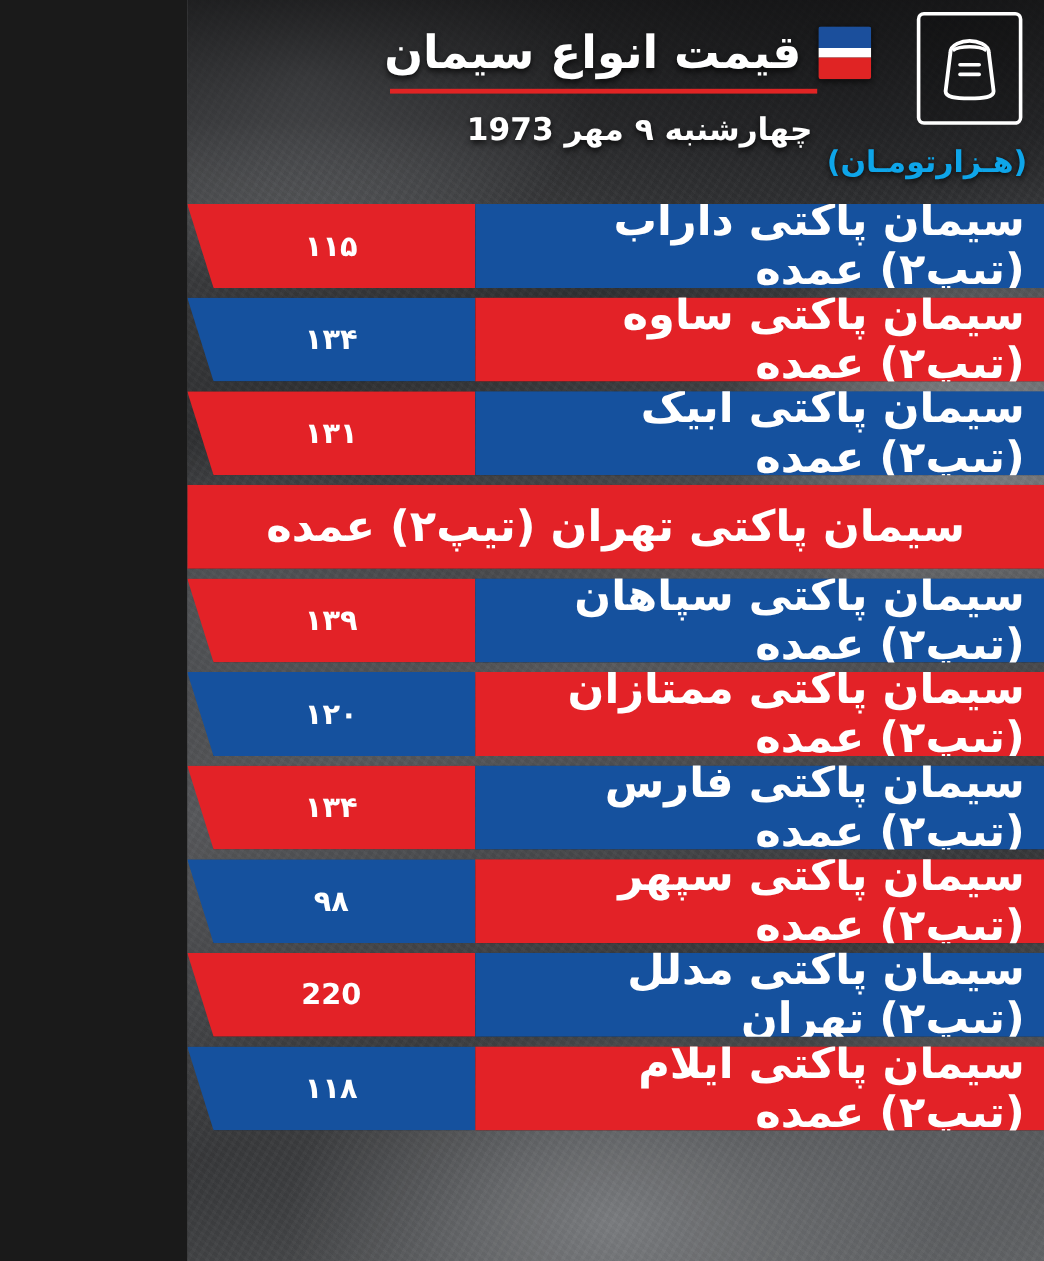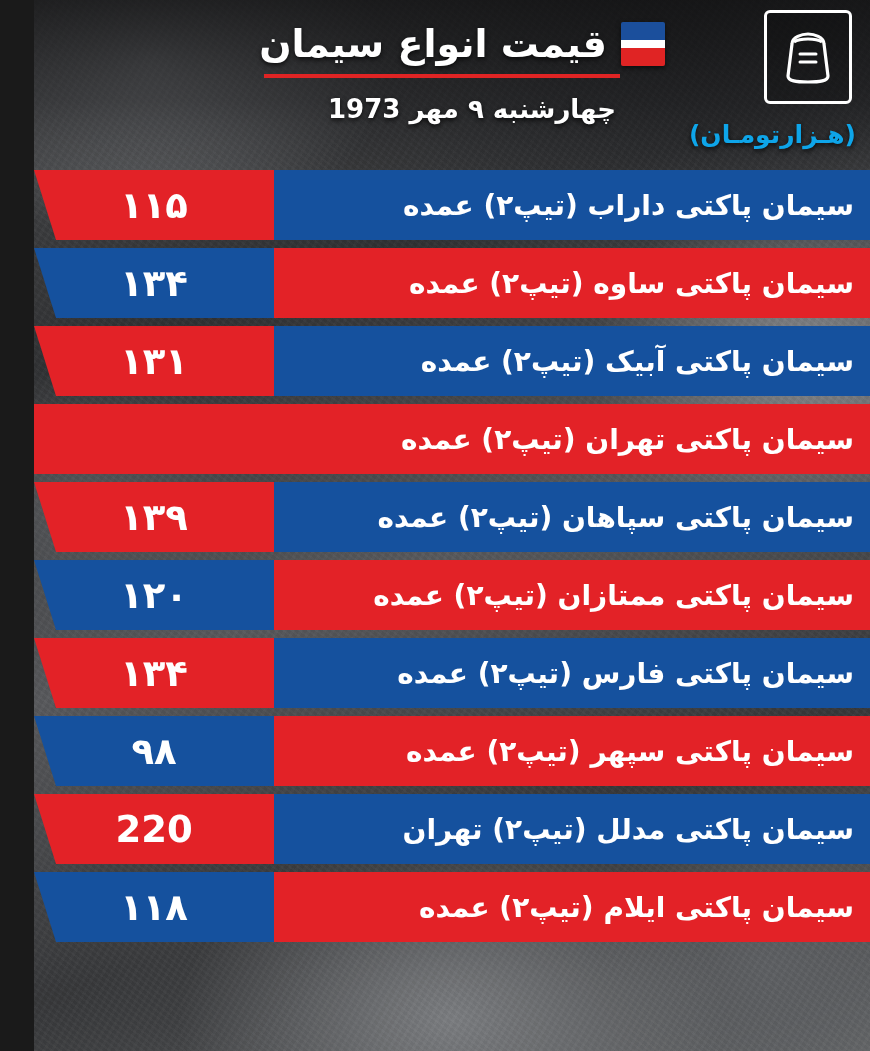--- a/index.html
+++ b/index.html
@@ -5,21 +5,21 @@
   html, body {
     margin: 0;
     padding: 0;
     background: #1a1a1a;
   }
   body {
     font-family: "DejaVu Sans", "Liberation Sans", sans-serif;
   }
   .infographic {
     position: relative;
-    width: 836px;
+    width: 714px;
     height: 1051px;
     overflow: hidden;
     background: #3a3a3a;
   }
   
   .bg {
     position: absolute;
     inset: 0;
     background:
       radial-gradient(ellipse 340px 260px at 14% 6%, #6d6f72 0%, rgba(60,60,62,0) 70%),
@@ -150,37 +150,38 @@
     align-items: stretch;
     height: 70px;
   }
   
   .row-label {
     flex: 1 1 auto;
     margin-right: 0;
     margin-left: 0;
     display: flex;
     align-items: center;
+    justify-content: center;
     color: #ffffff;
-    font-size: 28px;
+    font-size: 36px;
     font-weight: bold;
     direction: rtl;
     box-shadow: 0 3px 7px rgba(0,0,0,.45);
     padding: 0 16px;
     clip-path: polygon(0 0, 100% 0, 100% 100%, 0 100%);
   }
   
   .row-value {
     flex: 0 0 240px;
     position: relative;
     display: flex;
     align-items: center;
     justify-content: center;
     color: #ffffff;
-    font-size: 37px;
+    font-size: 24px;
     font-weight: bold;
     box-shadow: 0 3px 7px rgba(0,0,0,.45);
     clip-path: polygon(0 0, 100% 0, 100% 100%, 22px 100%);
   }
   .row-label.blue,  .row-value.blue  { background: #15519e; }
   .row-label.red,   .row-value.red   { background: #e32227; }
 
   .row-label-inner { display: block; }
   .row-value-inner { display: block; }
 </style>

